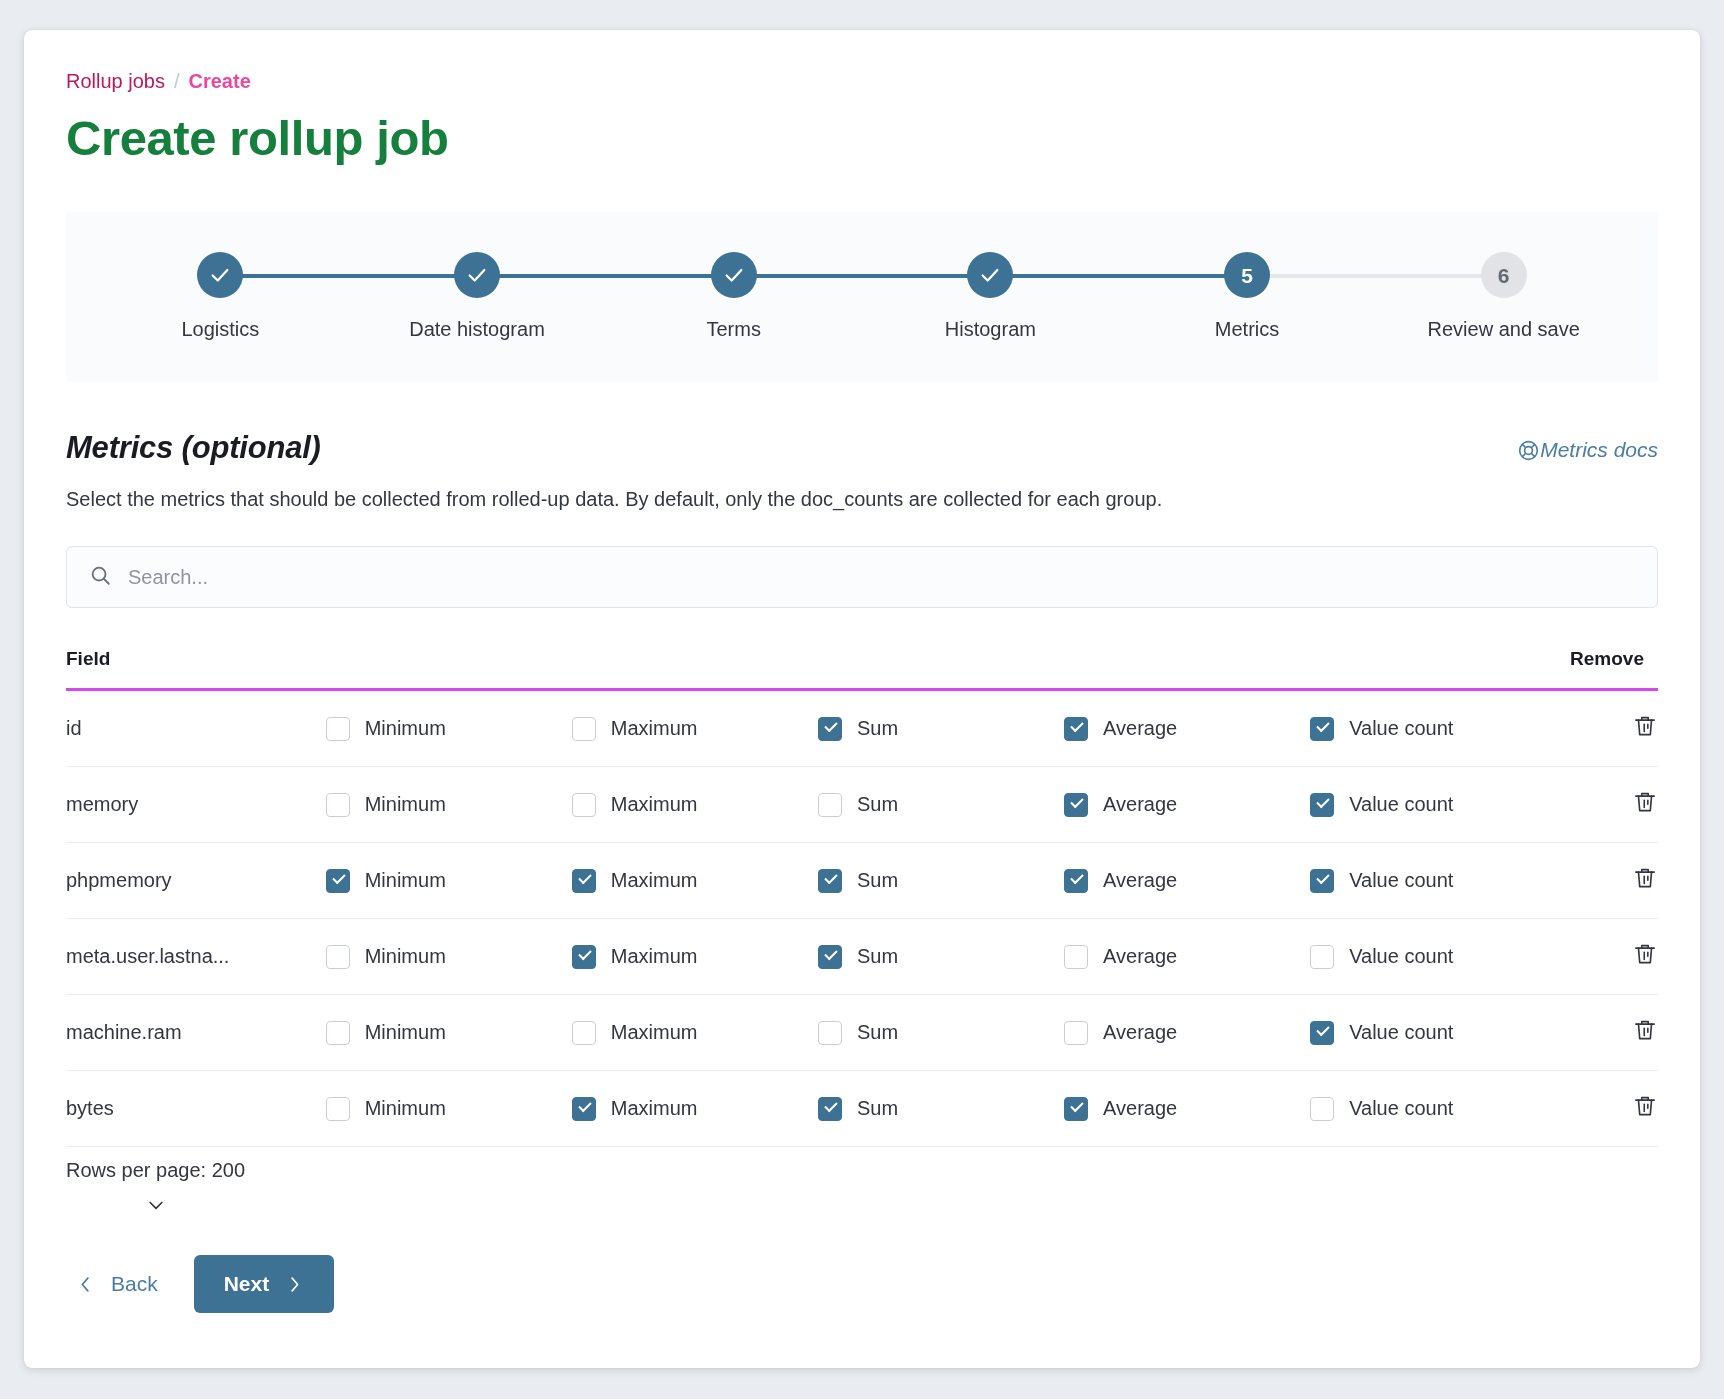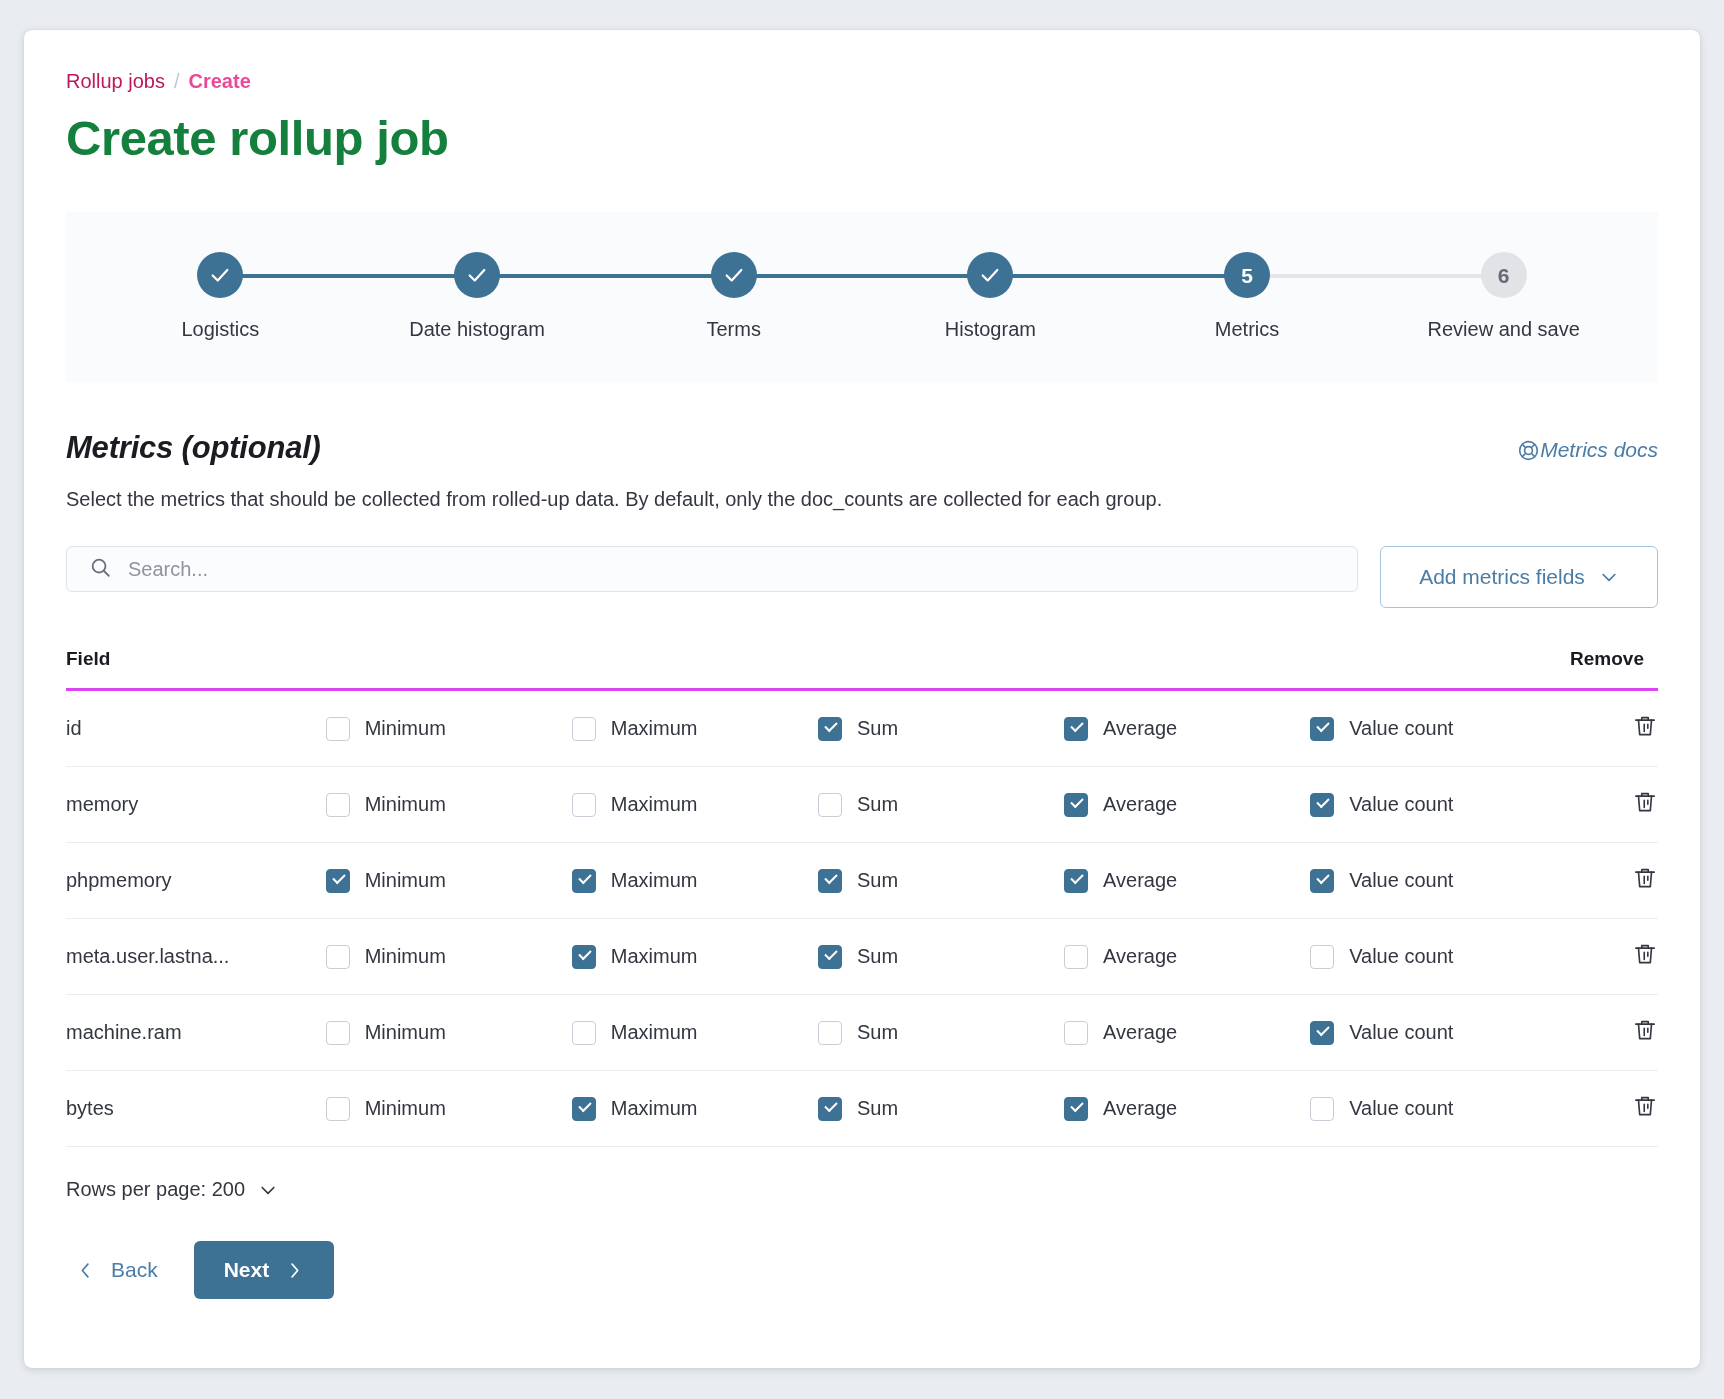--- a/index.html
+++ b/index.html
@@ -131,21 +131,21 @@
   
   .search-row {
     margin-top: 34px;
     display: flex;
     align-items: stretch;
     gap: 22px;
   }
   .search-box {
     flex: 1 1 auto;
     position: relative;
-    height: 46px;
+    height: 62px;
     background: #fbfcfd;
     border: 1px solid #e0e3e8;
     border-radius: 6px;
     display: flex;
     align-items: center;
     padding-left: 22px;
     box-shadow: inset 0 0 0 0 transparent;
   }
   .search-box .mag { flex: 0 0 auto; margin-right: 16px; }
   .search-input {
@@ -226,28 +226,29 @@
     width: 10px; height: 5px;
     border-left: 2.4px solid #fff;
     border-bottom: 2.4px solid #fff;
     transform: rotate(-45deg);
   }
   .cb-label { white-space: nowrap; }
   .trash { cursor: pointer; display: inline-block; }
 
   
   .rows-per-page {
-    margin-top: 31px;
+    margin-top: 12px;
     display: flex;
     align-items: center;
     gap: 13px;
     font-size: 20px;
     color: #343741;
     cursor: pointer;
     width: fit-content;
+    flex-direction: column;
   }
   .footer-btns {
     margin-top: 40px;
     display: flex;
     align-items: center;
     gap: 26px;
   }
   .back-btn {
     display: flex;
     align-items: center;
@@ -369,26 +370,20 @@
     <div class="search-row">
       <div class="search-box">
         <span class="mag">
           <svg width="23" height="23" viewBox="0 0 24 24" fill="none" stroke="#69707d" stroke-width="1.9" stroke-linecap="round">
             <circle cx="10.5" cy="10.5" r="6.7"></circle>
             <line x1="15.4" y1="15.4" x2="20.6" y2="20.6"></line>
           </svg>
         </span>
         <input class="search-input" type="text" placeholder="Search..." style="">
       </div>
-      <button class="add-fields-btn">
-        <span>Add metrics fields</span>
-        <svg width="20" height="20" viewBox="0 0 24 24" fill="none" stroke="#4a7ca6" stroke-width="2.1" stroke-linecap="round" stroke-linejoin="round">
-            <polyline points="5,9 12,16 19,9"></polyline>
-          </svg>
-      </button>
     </div>
 
     <table class="metrics">
       <thead>
         <tr>
           <th class="field-col">Field</th>
           <th></th>
           <th></th>
           <th></th>
           <th></th>

